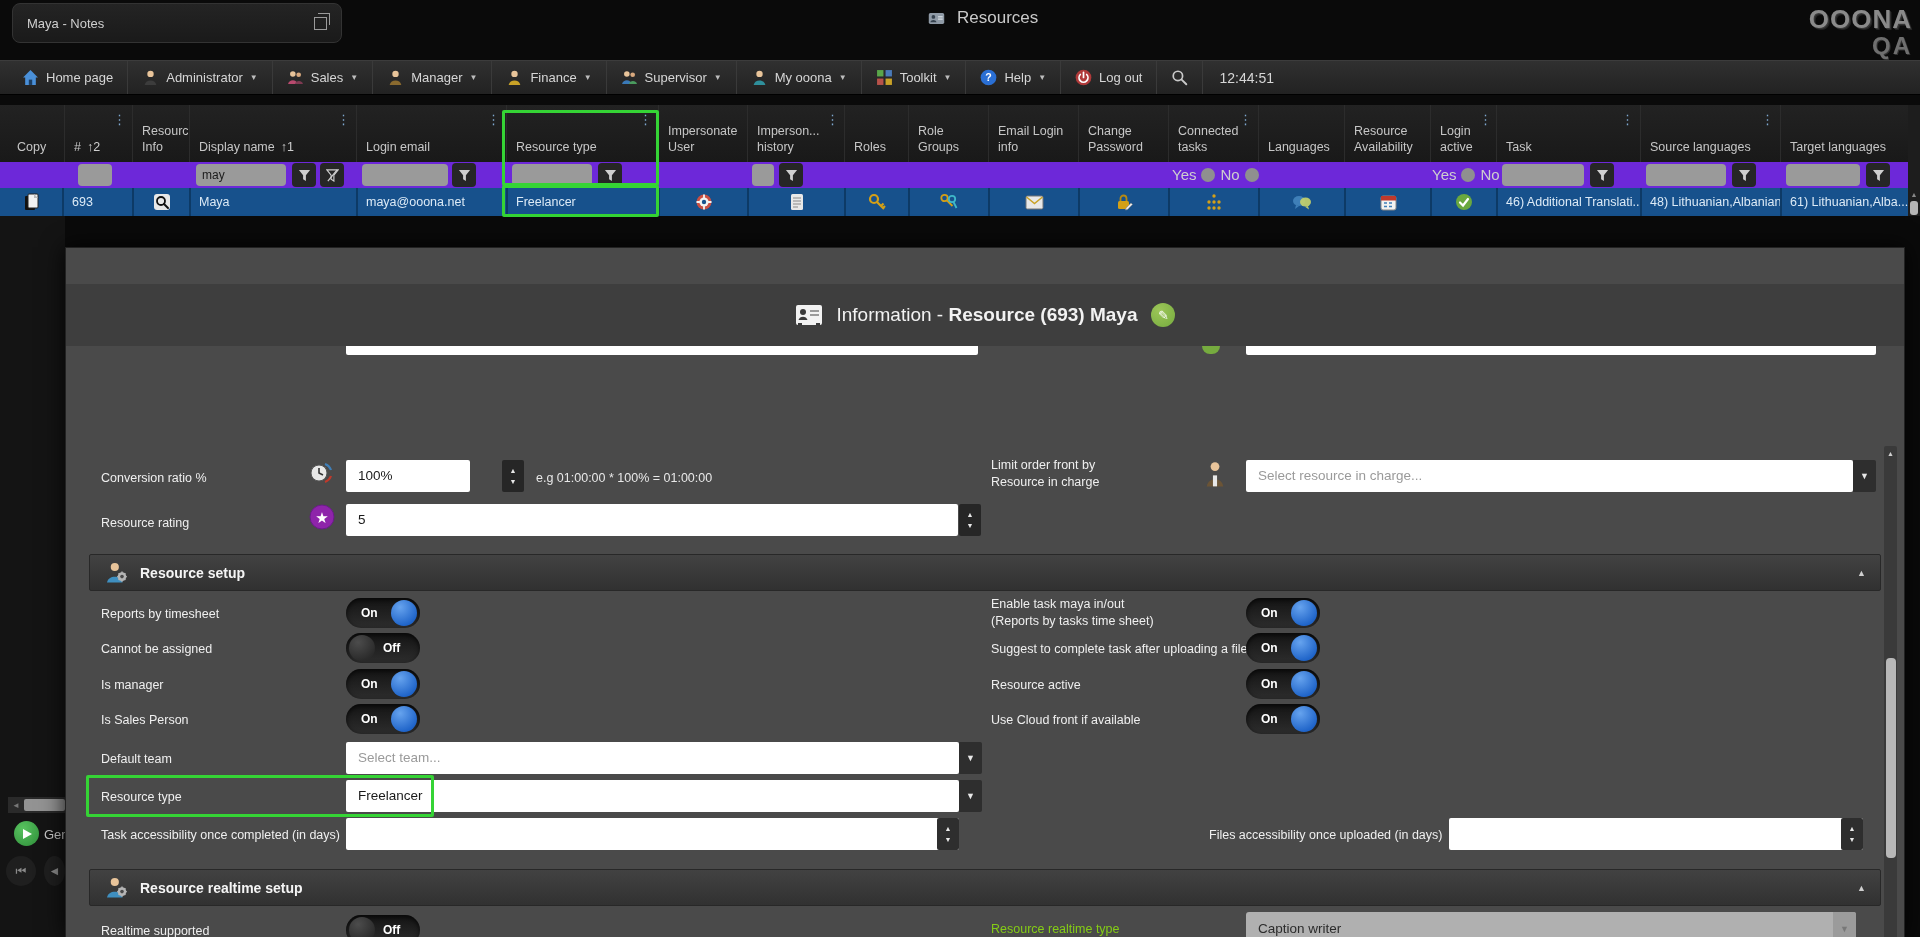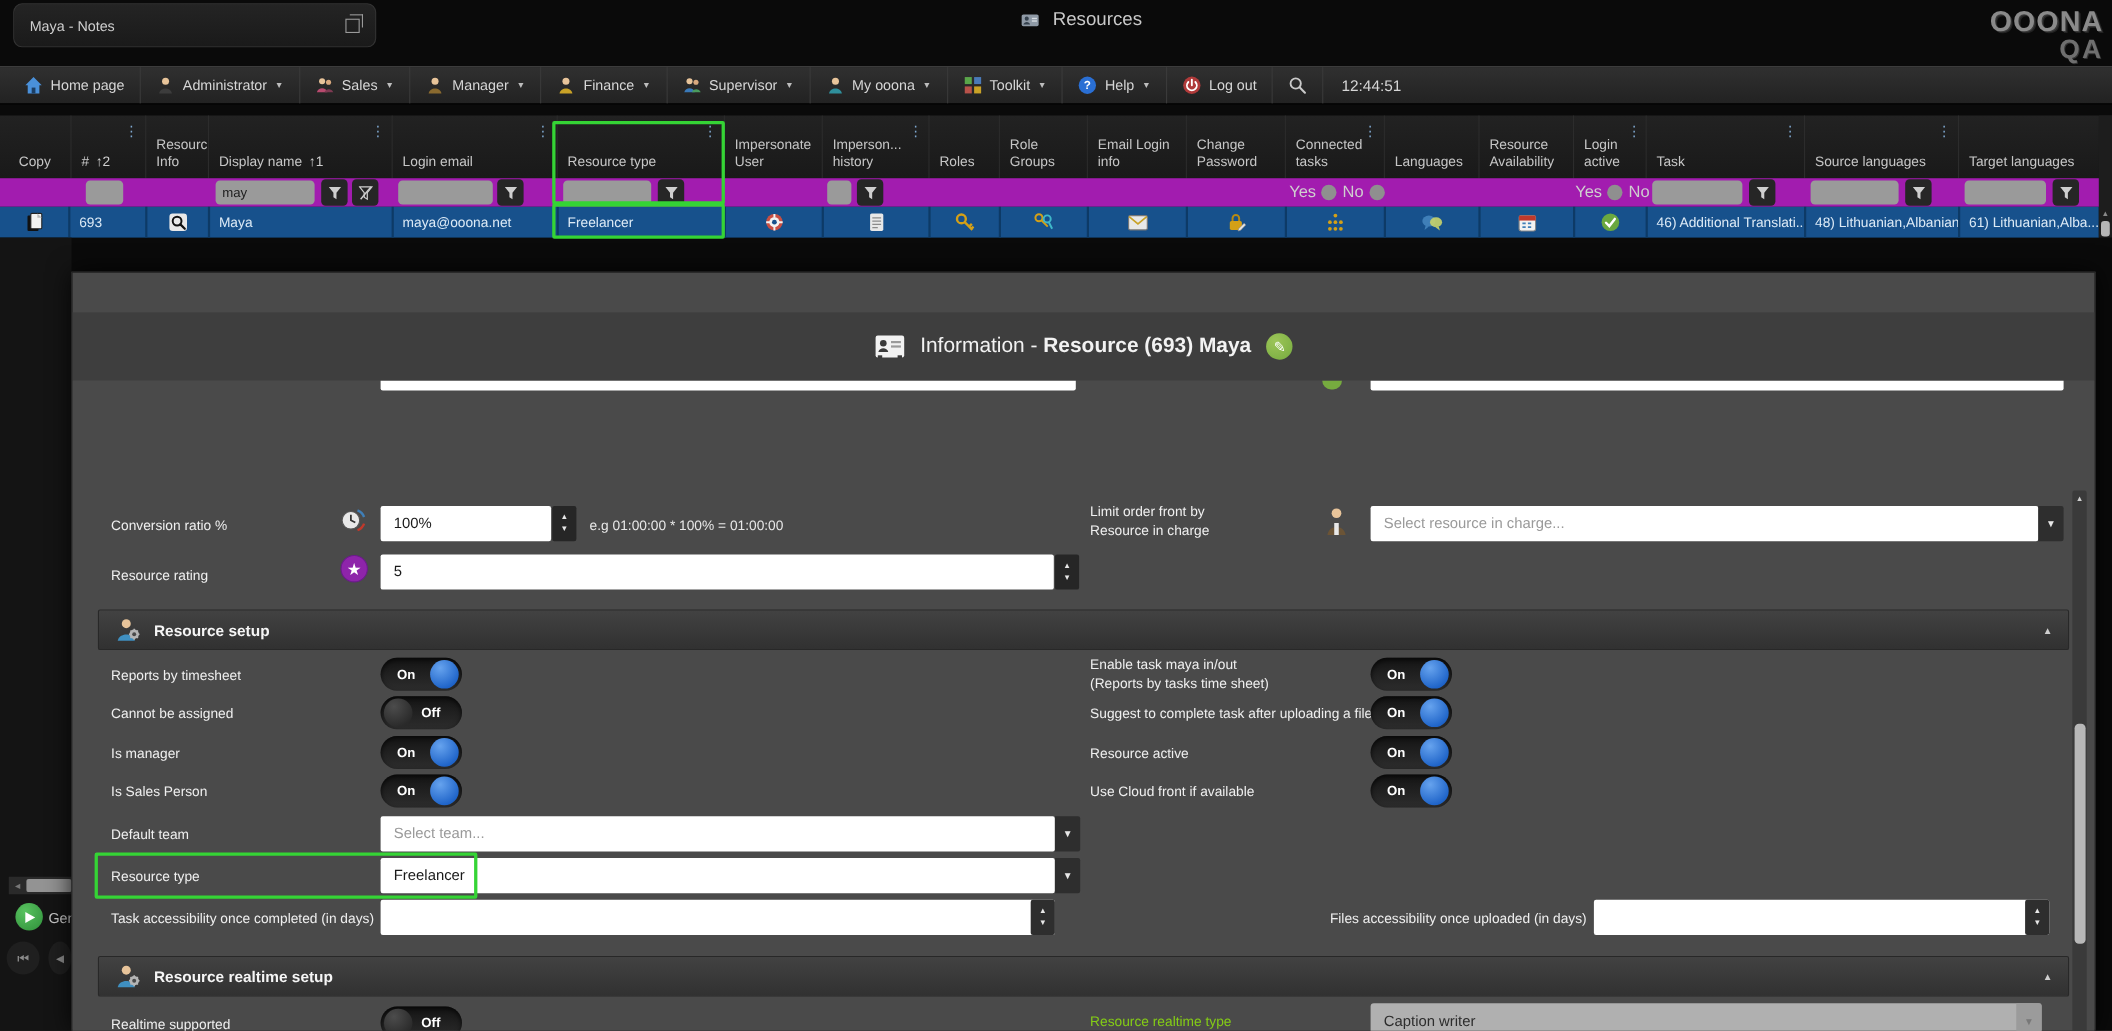--- a/index.html
+++ b/index.html
@@ -31,21 +31,21 @@
   .mitem .car { font-size:8px; color:#bdbdbd; }
   .mtime { display:flex; align-items:center; padding:0 16px; font-size:14px; color:#d6d6d6; }
   .micon { width:17px; height:17px; display:inline-block; }
 
   
   .grid-head { left:0; top:105px; width:1920px; height:57px; background:linear-gradient(#222,#191919); }
   .gh-cell { position:absolute; top:0; height:57px; border-left:1px solid #2c2c2c; display:flex;
              align-items:flex-end; padding:0 6px 7px 9px; font-size:12.5px; color:#c6c6c6; line-height:1.3; }
   .gh-cell .sort { color:#cfcfcf; margin-left:6px; }
   .gh-menu { position:absolute; top:7px; font-size:13px; color:#7fa8d0; letter-spacing:0; cursor:pointer; }
-  .filt-row { left:0; top:162px; width:1920px; height:26px; background:#a21caf;padding-left:36px; }
+  .filt-row { left:0; top:162px; width:1920px; height:26px; background:#6d28d9;padding-left:36px; }
   .ginput { position:absolute; top:2px; height:22px; background:#9a9a9a; border:none; border-radius:4px;
             font-size:12px; color:#1c1c1c; padding:0 6px; font-family:"Liberation Sans",sans-serif; }
   .fbtn { position:absolute; top:1px; width:24px; height:24px; background:#262626; border-radius:4px;
           display:flex; align-items:center; justify-content:center; cursor:pointer; }
   .yesno { position:absolute; top:4px; display:flex; align-items:center; gap:5px; font-size:15px; color:#cfcfcf;justify-content:space-between; }
   .radio { width:14px; height:14px; border-radius:50%; background:#8f8f8f; display:inline-block; }
 
   .data-row { left:0; top:188px; width:1908px; height:28px; background:#17518c; }
   .dr-cell { position:absolute; top:0; height:28px; border-left:2px solid #0d3a66; display:flex;
              align-items:center; padding:0 8px; font-size:12.5px; color:#dcEAf6; color:#dceaf6; white-space:nowrap; overflow:hidden; }
@@ -519,21 +519,21 @@
     <div class="sliver" style="left:1180px;top:0;width:630px;height:9px;background:#fff;border-radius:0 0 2px 2px"></div>
     <div class="sliver" style="left:1136px;top:0;width:18px;height:8px;background:#76ab3f;border-radius:0 0 9px 9px"></div>
 
     <span class="mlabel" style="left:35px;top:125px">Conversion ratio %</span>
     <svg class="abs" style="left:243px;top:114px" width="26" height="26" viewBox="0 0 26 26">
       <circle cx="10" cy="13" r="8" fill="#e8e8e8" stroke="#555"></circle>
         <path d="M10 8 v5 l4 2" stroke="#333" stroke-width="1.6" fill="none"></path>
         <path d="M16 4 a10 10 0 0 1 6 6" stroke="#3f7fb8" stroke-width="2.2" fill="none"></path>
         <path d="M22 16 a10 10 0 0 1 -6 6" stroke="#c0392b" stroke-width="2.2" fill="none"></path>
     </svg>
-    <div class="winput" style="left:280px;top:114px;width:155px">100%</div>
+    <div class="winput" style="left:280px;top:114px;width:124px">100%</div>
     <div class="spin" style="left:436px;top:114px">
         <span>▲</span>
         <span>▼</span>
       </div>
     <span class="hint" style="left:470px;top:125px">e.g 01:00:00 * 100% = 01:00:00</span>
 
     <span class="mlabel" style="left:925px;top:112px">Limit order front by</span>
     <span class="mlabel" style="left:925px;top:129px">Resource in charge</span>
     <svg class="abs" style="left:1138px;top:114px" width="22" height="28" viewBox="0 0 16 20">
         <circle cx="8" cy="4.6" r="3.2" fill="#e8c49a"></circle>

